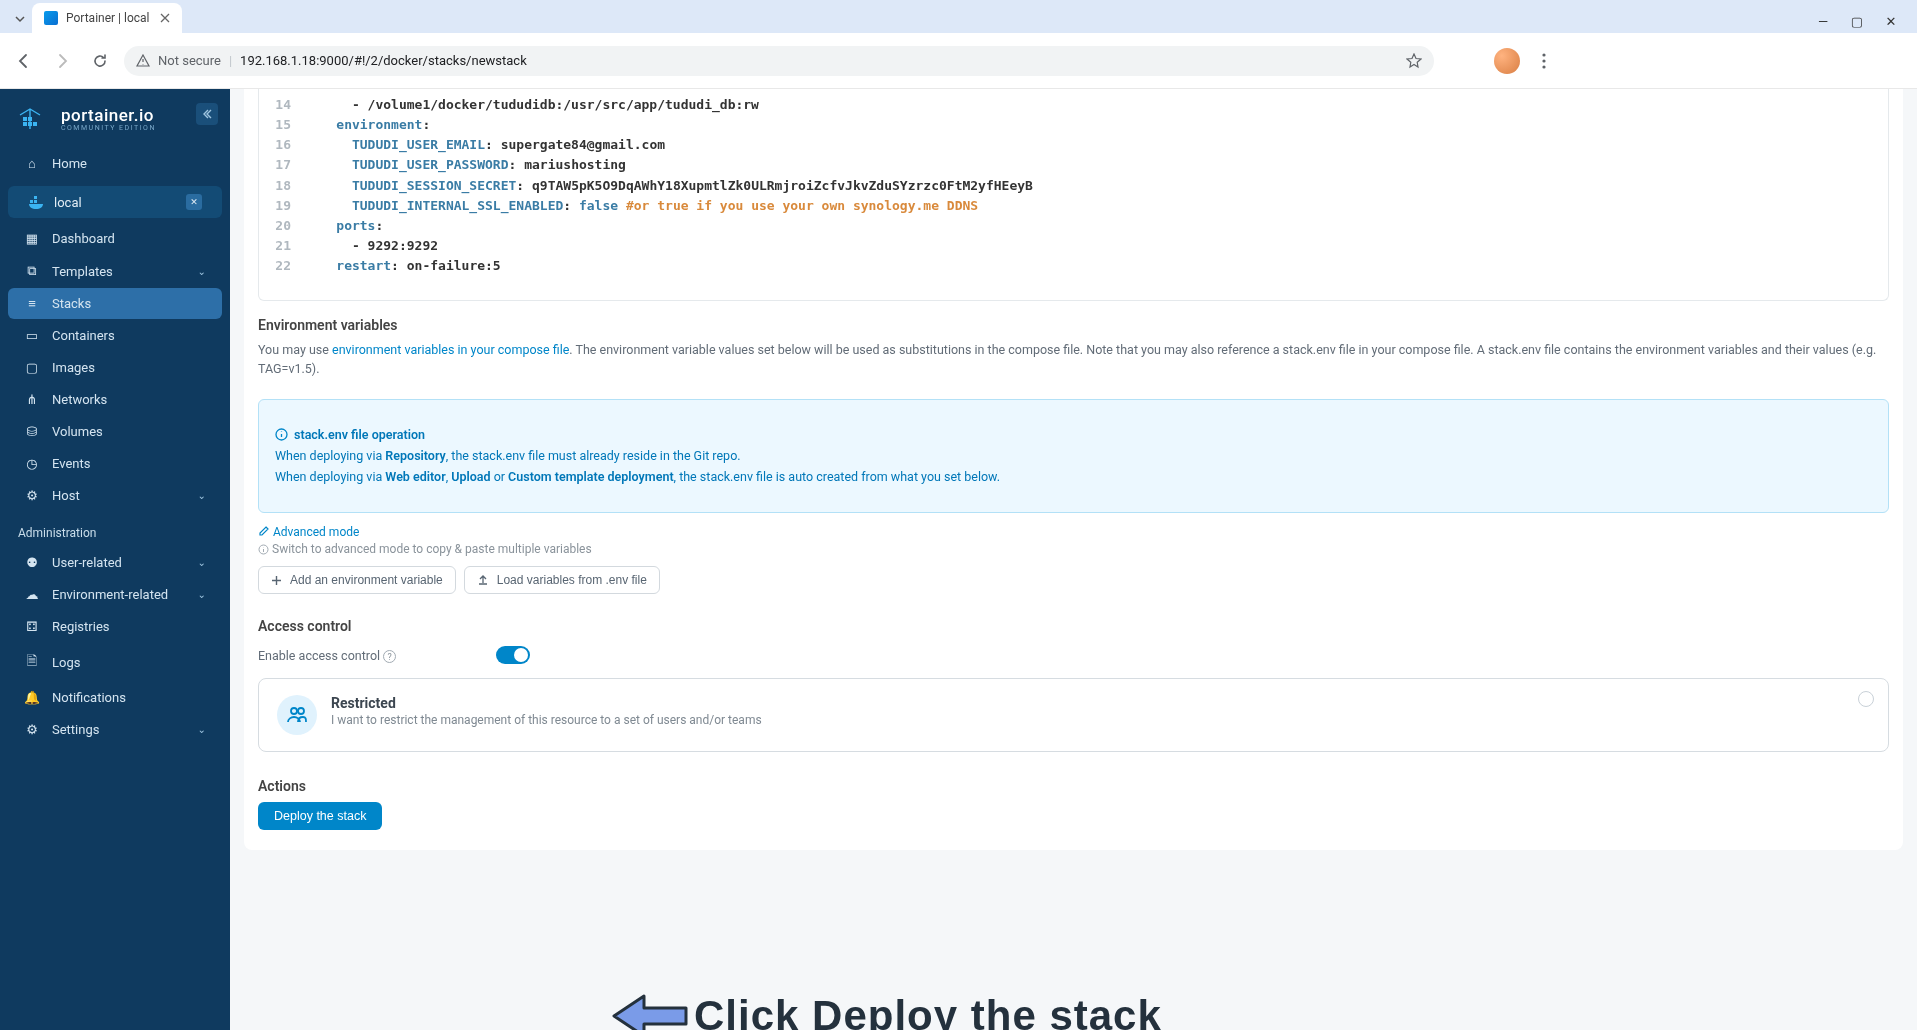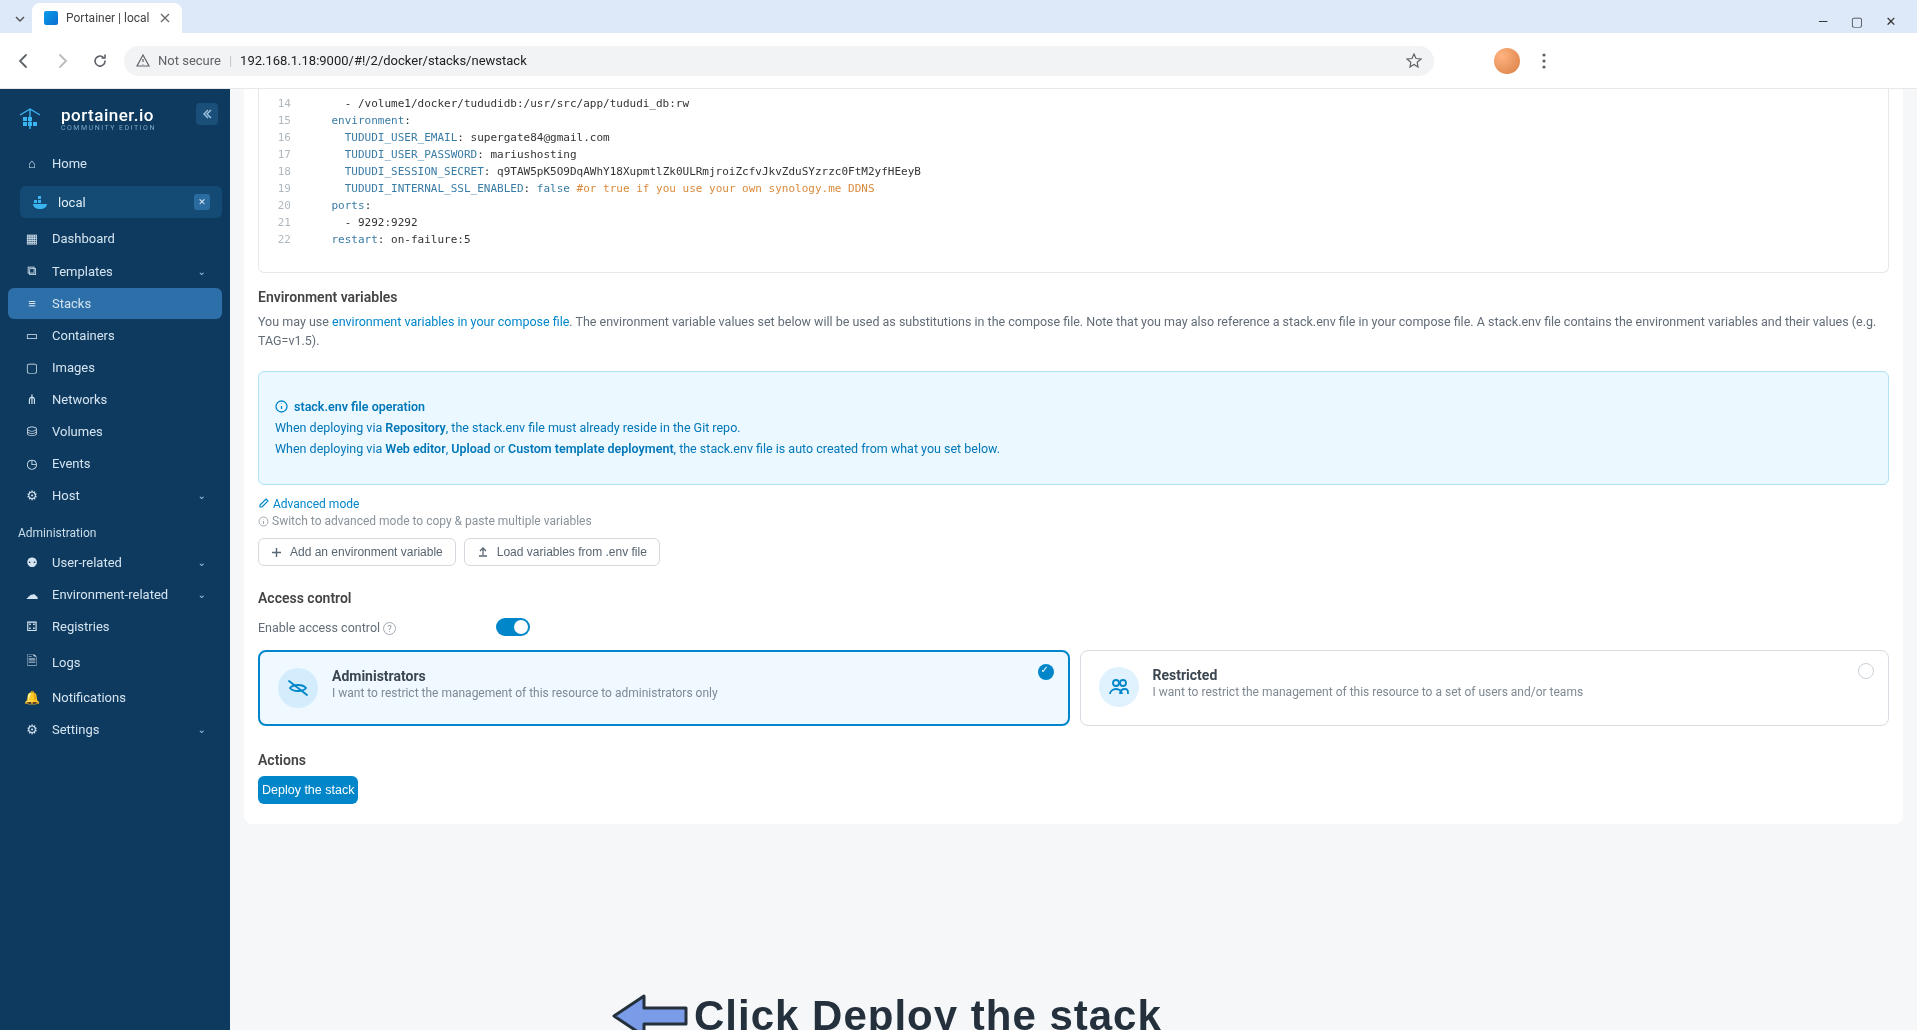--- a/index.html
+++ b/index.html
@@ -29,30 +29,30 @@
 .collapse-btn { position: absolute; right: 12px; top: 14px; width: 22px; height: 22px; background: #1a4f7a; border-radius: 4px; display: flex; align-items: center; justify-content: center; color: #9fc5e0; font-size: 11px; }
 .logo { display: flex; align-items: center; gap: 17px; padding: 4px 16px 14px 16px; }
 .logo-icon { width: 28px; height: 28px; }
 .logo-text { font-size: 17px; font-weight: 500; color: #fff; letter-spacing: 0.5px; line-height: 1; }
 .logo-sub { font-size: 7px; letter-spacing: 1.5px; color: #7aa8c9; }
 
 .nav-item { display: flex; align-items: center; gap: 12px; padding: 8px 16px; color: #d4e4f0; font-size: 13px; cursor: pointer; border-radius: 6px; margin: 1px 8px; }
 .nav-item.active { background: #2d6fa8; }
 .nav-item .icon { width: 16px; text-align: center; font-size: 13px; }
 .nav-item .chev { margin-left: auto; font-size: 10px; color: #9fc5e0; }
-.nav-pill { background: #134b75; margin: 6px 8px 4px 20px; border-radius: 6px; padding: 8px 12px; display: flex; align-items: center; gap: 10px; position: relative; }
+.nav-pill { background: #134b75; margin: 6px 8px 4px 8px; border-radius: 6px; padding: 8px 20px; display: flex; align-items: center; gap: 10px; position: relative; }
 .nav-pill .close-pill { margin-left: auto; width: 16px; height: 16px; background: #2a6ca0; border-radius: 3px; display: flex; align-items: center; justify-content: center; font-size: 9px; }
 .docker-icon { width: 16px; height: 16px; }
 .section-label { padding: 14px 16px 6px 18px; font-size: 12px; color: #c9ddea; }
 
 .main { flex: 1; background: #f5f7f9; overflow-y: auto; position: relative; }
 .content-card { background: #fff; margin: 0 14px 20px 14px; border-radius: 0 0 8px 8px; padding-bottom: 12px; }
 
 
-.editor { background: #fff; font-family: "Consolas", "Monaco", monospace; font-size: 11px; line-height: 1.55; padding: 6px 0 24px 0; border: 1px solid #e5e9ec; border-top: none; border-radius: 0 0 6px 6px; margin: 0 14px; }
+.editor { background: #fff; font-family: "Consolas", "Monaco", monospace; font-size: 13px; line-height: 1.55; padding: 6px 0 24px 0; border: 1px solid #e5e9ec; border-top: none; border-radius: 0 0 6px 6px; margin: 0 14px; font-weight: bold; }
 .code-line { display: flex; }
 .gutter { width: 46px; text-align: right; padding-right: 14px; color: #b0b8bf; user-select: none; }
 .code { white-space: pre; }
 .tk-key { color: #3a7ca5; }
 .tk-bool { color: #3a7ca5; }
 .tk-comment { color: #d98a3c; }
 
 .section { padding: 16px 14px 6px 14px; }
 .section-title { font-size: 14px; font-weight: 600; color: #444; margin-bottom: 8px; }
 .section-desc { font-size: 12.5px; color: #626c77; line-height: 1.5; }
@@ -81,21 +81,21 @@
 .radio-card .card-icon { width: 40px; height: 40px; background: #e0f2fd; border-radius: 50%; display: flex; align-items: center; justify-content: center; color: #0086c9; }
 .radio-card.selected .card-icon { background: #d4edfc; }
 .card-title { font-size: 14px; font-weight: 700; color: #3c4650; }
 .card-desc { font-size: 12px; color: #7f8992; margin-top: 2px; }
 .card-check { position: absolute; top: 12px; right: 14px; width: 16px; height: 16px; }
 .radio-card.selected .card-check { background: #0086c9; border-radius: 50%; }
 .radio-card.selected .card-check::after { content: "✓"; color: #fff; font-size: 10px; position: absolute; left: 3px; top: 0; }
 .radio-card:not(.selected) .card-check { border: 1.5px solid #c9d1d8; border-radius: 50%; }
 
 .actions-title { padding: 18px 14px 8px 14px; font-size: 14px; font-weight: 600; color: #444; }
-.deploy-btn { margin: 0 14px 8px 14px; background: #0086c9; color: #fff; border: none; border-radius: 6px; padding: 7px 4px; font-size: 12.5px; cursor: pointer; }
+.deploy-btn { margin: 0 14px 8px 14px; background: #0086c9; color: #fff; border: none; border-radius: 6px; padding: 7px 16px; font-size: 12.5px; cursor: pointer; }
 
 .annotation { position: absolute; left: 380px; bottom: 6px; display: flex; align-items: center; gap: 6px; pointer-events: none; }
 .arrow { width: 78px; height: 48px; }
 .ann-text { font-family: "Arial Black", sans-serif; font-size: 42px; font-weight: 900; color: #24313d; letter-spacing: 1px; }
 
 .help-circle { display:inline-block; width:13px; height:13px; border:1px solid #a2abb3; border-radius:50%; font-size:9px; line-height:12px; text-align:center; color:#8a939b; }
 
 svg { display: block; }
 </style>
 </head>
@@ -372,32 +372,20 @@
       <div class="ac-title">Access control</div>
       <div class="ac-row">
         <span>
           <span>Enable access control</span>
           <span class="help-circle">?</span>
         </span>
         <div class="toggle"></div>
       </div>
 
       <div class="cards-row" id="ac-cards">
-          <div class="radio-card selected">
-            <div class="card-icon">
-              <svg width="22" height="22" viewBox="0 0 22 22">
-                <path d="M3 11c3-4 13-4 16 0-3 4-13 4-16 0z M2 4l18 14" stroke="#0086c9" stroke-width="1.8" fill="none" stroke-linecap="round"></path>
-              </svg>
-            </div>
-            <div>
-              <div class="card-title">Administrators</div>
-              <div class="card-desc">I want to restrict the management of this resource to administrators only</div>
-            </div>
-            <div class="card-check"></div>
-          </div>
           <div class="radio-card">
             <div class="card-icon">
               <svg width="22" height="22" viewBox="0 0 22 22">
                 <circle cx="8" cy="7" r="3" stroke="#0086c9" stroke-width="1.8" fill="none"></circle>
                 <circle cx="15" cy="7" r="3" stroke="#0086c9" stroke-width="1.8" fill="none"></circle>
                 <path d="M2 18c0-3 3-5 6-5s6 2 6 5M12 18c0-3 2-5 5-5s3 2 3 5" stroke="#0086c9" stroke-width="1.8" fill="none"></path>
               </svg>
             </div>
             <div>
               <div class="card-title">Restricted</div>

